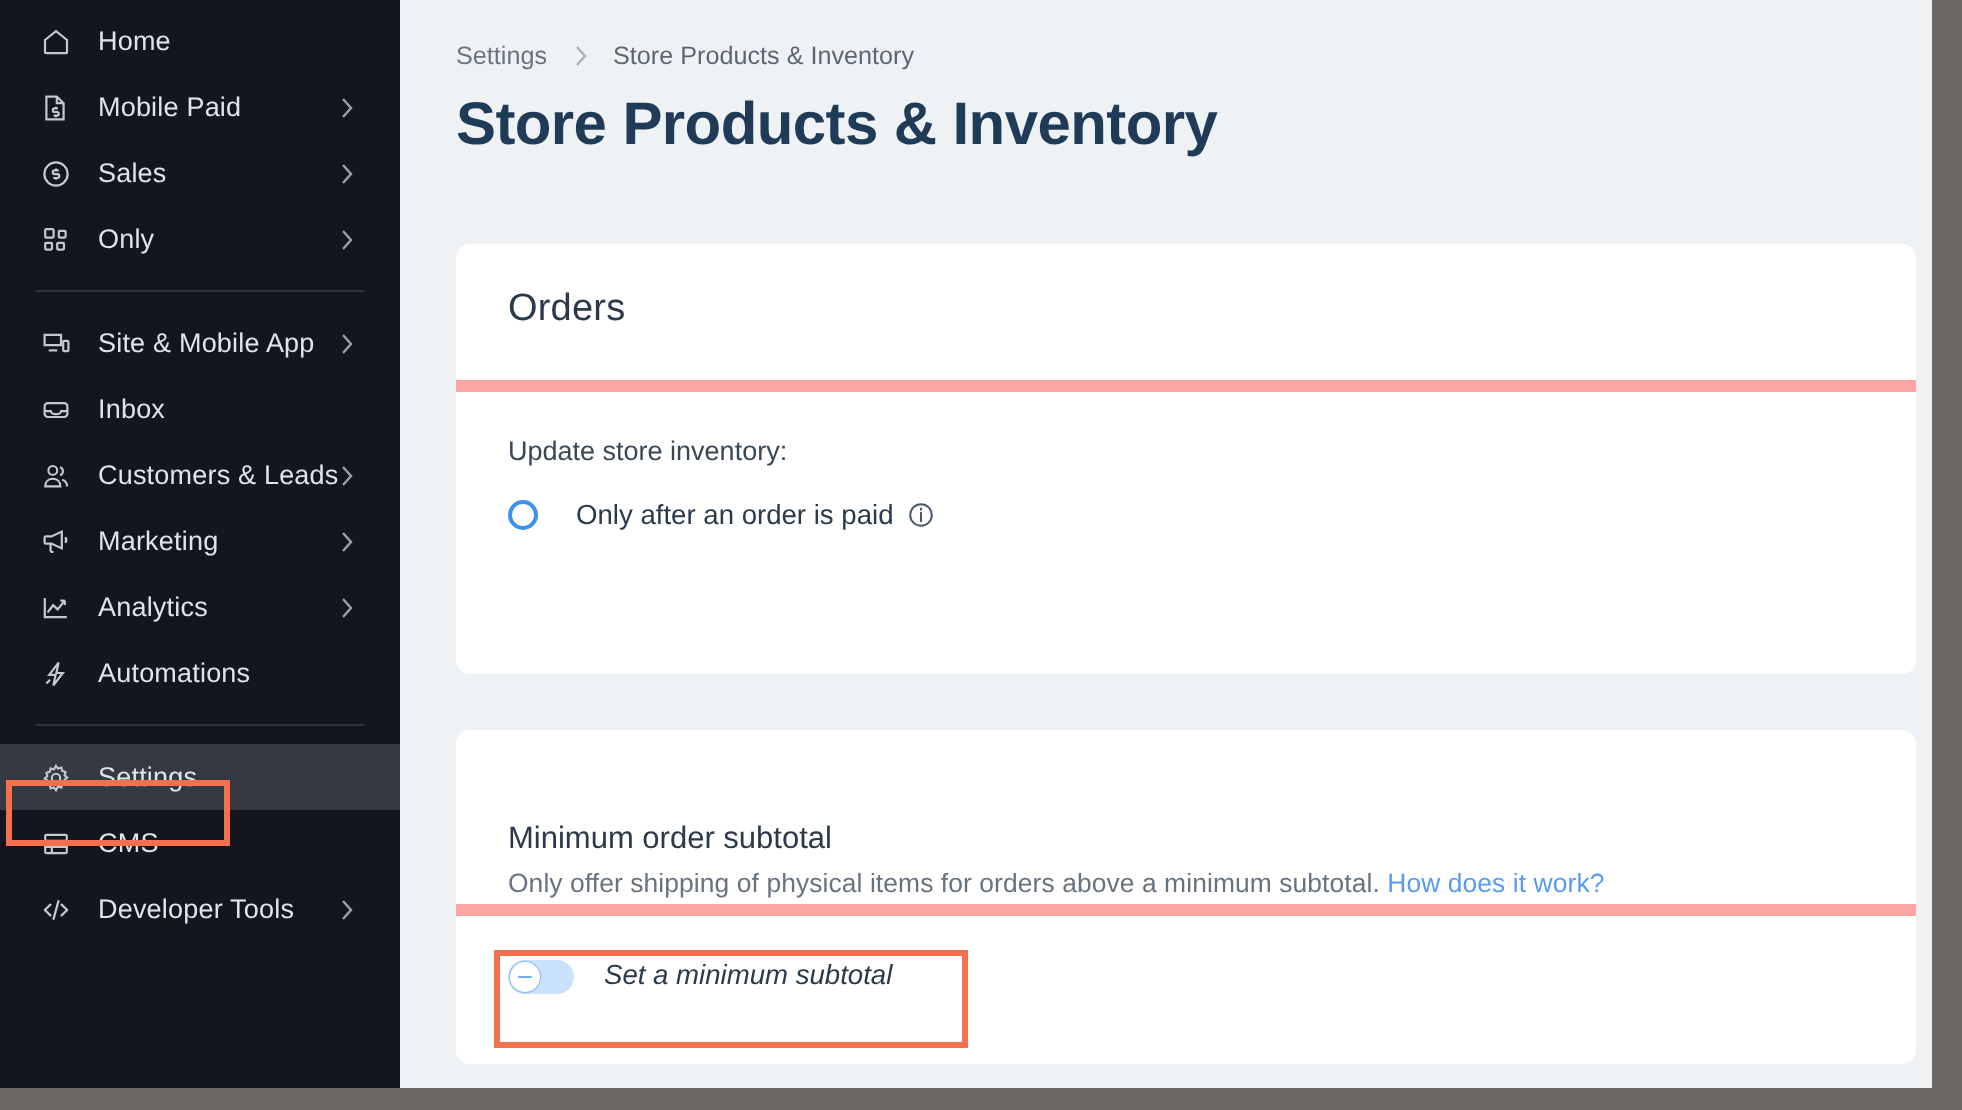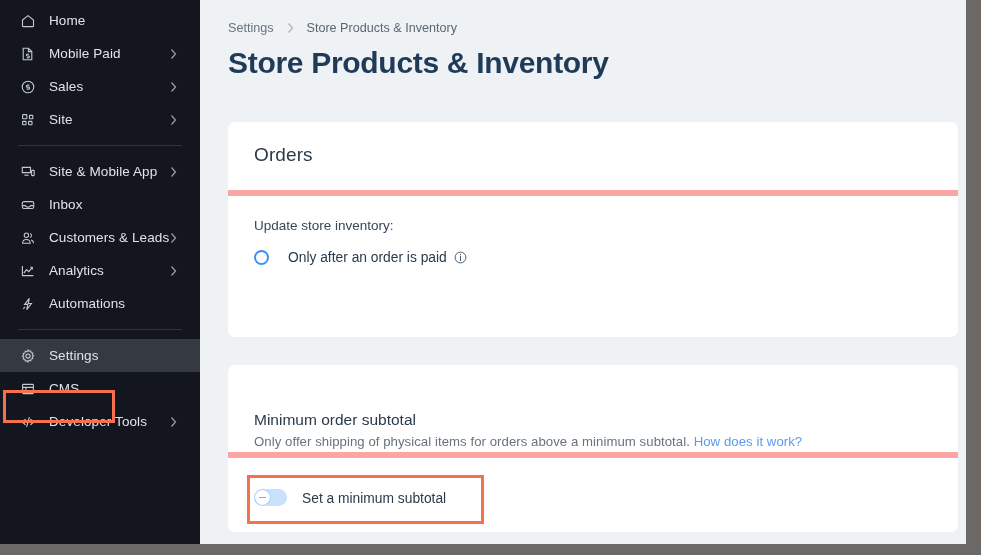--- a/index.html
+++ b/index.html
@@ -212,23 +212,24 @@
     flex: 0 0 13px;
     display: inline-flex;
     align-items: center;
     justify-content: center;
     color: #4a5a6a;
   }
 
   
   .toggle-row {
     display: flex;
-    align-items: flex-end;
+    align-items: flex-start;
     height: 26px;
     cursor: pointer;
+    font-style: italic;
   }
   .toggle {
     width: 33px;
     height: 17px;
     border-radius: 9px;
     background: #c9e1fb;
     position: relative;
     flex: 0 0 33px;
   }
   .toggle-knob {
@@ -342,21 +343,21 @@
 
       <div class="nav-item">
         <span class="nav-icon">
           <svg width="16" height="16" viewBox="0 0 16 16" fill="none" stroke="currentColor" stroke-width="1.1">
             <rect x="2.6" y="2.6" width="4.2" height="4.2" rx="0.6"></rect>
             <rect x="9.4" y="3.4" width="3.4" height="3.4" rx="0.5"></rect>
             <rect x="2.6" y="9.4" width="3.4" height="3.4" rx="0.5"></rect>
             <rect x="8.6" y="9.4" width="3.4" height="3.4" rx="0.5"></rect>
           </svg>
         </span>
-        <span class="nav-label">Site</span>
+        <span class="nav-label">Only</span>
         <span class="nav-chev">
           <svg width="9" height="12" viewBox="0 0 9 12" fill="none" stroke="currentColor" stroke-width="1.2">
               <path d="M2.5 1.5 6.5 6l-4 4.5"></path>
             </svg>
         </span>
       </div>
     </div>
 
     <div class="nav-divider"></div>
 
@@ -396,20 +397,35 @@
           </svg>
         </span>
         <span class="nav-label">Customers &amp; Leads</span>
         <span class="nav-chev">
           <svg width="9" height="12" viewBox="0 0 9 12" fill="none" stroke="currentColor" stroke-width="1.2">
               <path d="M2.5 1.5 6.5 6l-4 4.5"></path>
             </svg>
         </span>
       </div>
 
+      <div class="nav-item">
+        <span class="nav-icon">
+          <svg width="16" height="16" viewBox="0 0 16 16" fill="none" stroke="currentColor" stroke-width="1.1">
+            <path d="M3 5.2h2.7l5.2-2.4v8.4L5.7 8.8H3a.7.7 0 0 1-.7-.7V5.9a.7.7 0 0 1 .7-.7z"></path>
+            <path d="M5.3 8.9v3.1a1 1 0 0 0 1 1h.4"></path>
+            <path d="M12.6 5.6a2.2 2.2 0 0 1 0 2.8"></path>
+          </svg>
+        </span>
+        <span class="nav-label">Marketing</span>
+        <span class="nav-chev">
+          <svg width="9" height="12" viewBox="0 0 9 12" fill="none" stroke="currentColor" stroke-width="1.2">
+              <path d="M2.5 1.5 6.5 6l-4 4.5"></path>
+            </svg>
+        </span>
+      </div>
 
       <div class="nav-item">
         <span class="nav-icon">
           <svg width="16" height="16" viewBox="0 0 16 16" fill="none" stroke="currentColor" stroke-width="1.1">
             <path d="M2.4 3v9.6h11"></path>
             <path d="M3.8 10.2 6.6 6.6l2.2 2.1 3.6-4.4"></path>
             <path d="M12.4 4.3h-2.2M12.4 4.3v2.2"></path>
           </svg>
         </span>
         <span class="nav-label">Analytics</span>

